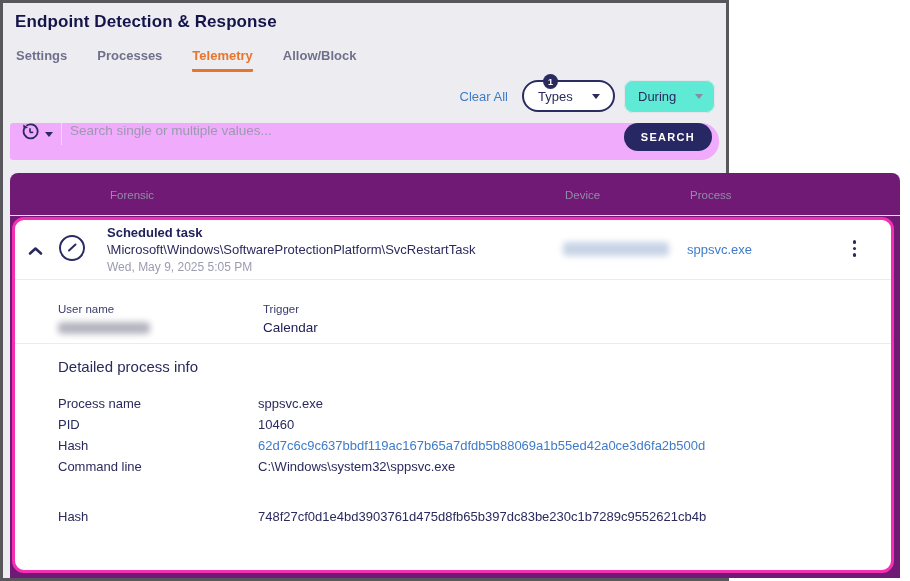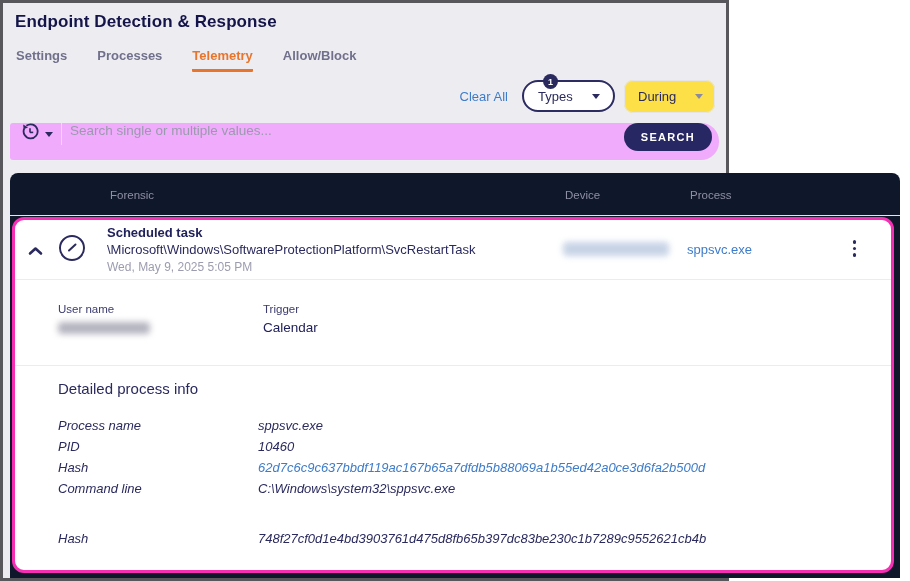--- a/index.html
+++ b/index.html
@@ -38,21 +38,21 @@
   .badge {
     position:absolute; top:-8px; left:19px;
     width:15px; height:15px; border-radius:50%;
     background:#2a2a5e; color:#fff; font-size:9px; font-weight:700;
     display:flex; align-items:center; justify-content:center;
   }
   .chev { width:0; height:0; border-left:4.5px solid transparent;
     border-right:4.5px solid transparent; border-top:5.5px solid #2a2a5e; }
   .chev.gray { border-top-color:#8a8aa0; }
   .during-dd {
-    width:91px; height:33px; background:#fde047; border-radius:9px;
+    width:91px; height:33px; background:#5eead4; border-radius:9px;
     display:flex; align-items:center; justify-content:space-between;
     padding:0 12px 0 14px; cursor:pointer;
     box-shadow:0 0 0 1px #e4e4ea inset;
   }
   
   .search-bar {
     position:absolute; top:120px; left:7px; right:7px; height:37px;
     background:#f0abfc; border-radius:3px 18px 18px 3px;
     display:flex; align-items:flex-start;
   }
@@ -65,21 +65,21 @@
   .search-input::placeholder { color:#9a9aae; }
   .search-btn {
     margin-right:7px; background:#272763; color:#fff;
     border:none; border-radius:15px; padding:8px 17px;
     font-size:11px; font-weight:700; letter-spacing:1.3px;
     font-family:"Liberation Sans", sans-serif; cursor:pointer;
   }
   
   .panel {
     position:absolute; top:170px; left:7px; width:890px; bottom:0;
-    background:#0f172a; border-radius:8px 8px 0 0;
+    background:#701a75; border-radius:8px 8px 0 0;
   }
   .thead { position:relative; height:43px; border-bottom:1px solid #e6e6ed; }
   .thead span { position:absolute; top:16px; font-size:11.5px; color:#8f8fa6; }
   .th-forensic { left:100px; } .th-device { left:555px; } .th-process { left:680px; }
   
   .event-card {
     margin:1px 6px 0 2px; border:3px solid #f42fb3; border-radius:12px;
     background:#fff; height:356px; overflow:hidden;
   }
   .ev-head { position:relative; height:60px; border-bottom:1px solid #ebebf1; }
@@ -89,32 +89,32 @@
   .ev-title { font-size:13px; font-weight:700; color:#21215c; }
   .ev-path { font-size:13px; color:#2a2a5e; margin-top:2px; }
   .ev-time { font-size:12px; color:#9c9cb0; margin-top:3px; }
   .blur-blob { border-radius:4px; filter:blur(3px); }
   .device-blob { position:absolute; left:548px; top:22px; width:106px; height:14px; background:#c7d3e6; }
   .proc-link { position:absolute; left:672px; top:22px; font-size:13px; color:#3e7cc9; cursor:pointer; }
   .kebab { position:absolute; right:35px; top:20px; display:flex; flex-direction:column; gap:3px; cursor:pointer; }
   .kebab i { width:3.5px; height:3.5px; border-radius:50%; background:#2a2a5e; }
   
   .detail-grid {
-    display:flex; padding:23px 0 30px 43px; border-bottom:1px solid #ebebf1;
+    display:flex; padding:23px 0 8px 43px; border-bottom:1px solid #ebebf1;
   }
   .dcol1 { width:205px; } .dcol2 { width:203px; }
   .dlabel { font-size:11.5px; color:#3b3b6e; }
   .dvalue { font-size:13.5px; color:#21215c; margin-top:5px; }
   .user-blob { width:92px; height:12px; background:#b4b4c0; margin-top:7px; }
   
   .proc-section { padding:14px 0 0 43px; }
   .section-title { font-size:15px; color:#2a2a5e; }
   .kv-group { margin-top:21px; }
   .kv-group.parent { margin-top:35px; }
-  .kv-row { display:flex; margin-bottom:6px;font-style:italic; }
+  .kv-row { display:flex; margin-bottom:6px; }
   .kv-label { width:200px; font-size:13px; color:#2a2a5e; }
   .kv-value { font-size:13px; color:#2a2a5e; }
   .kv-value.link { color:#3e7cc9; cursor:pointer; }
 </style>
 </head>
 <body>
 
 <div class="frame">
 
   <div class="page-title">Endpoint Detection &amp; Response</div>

